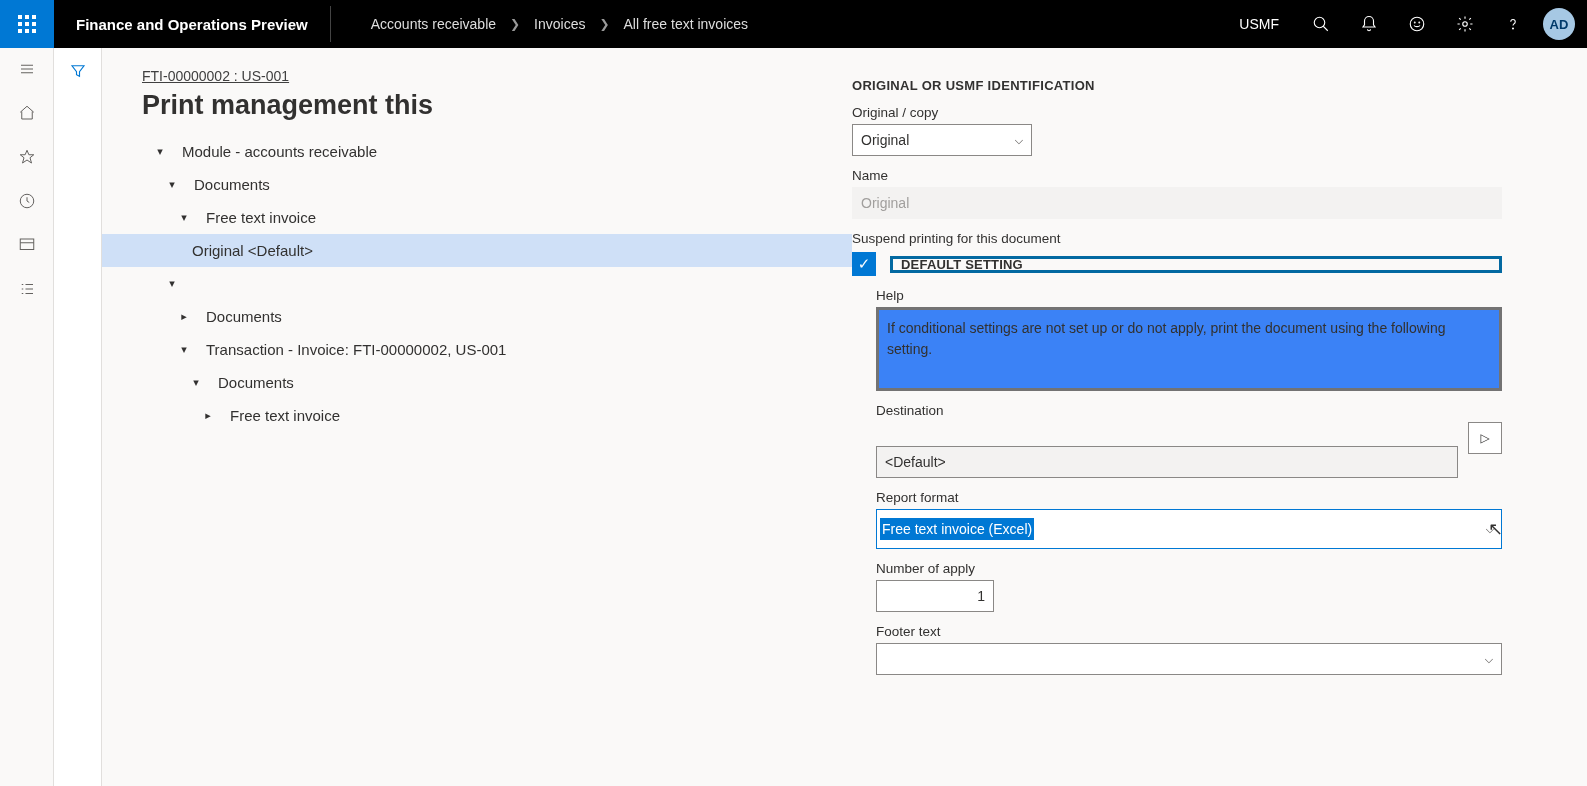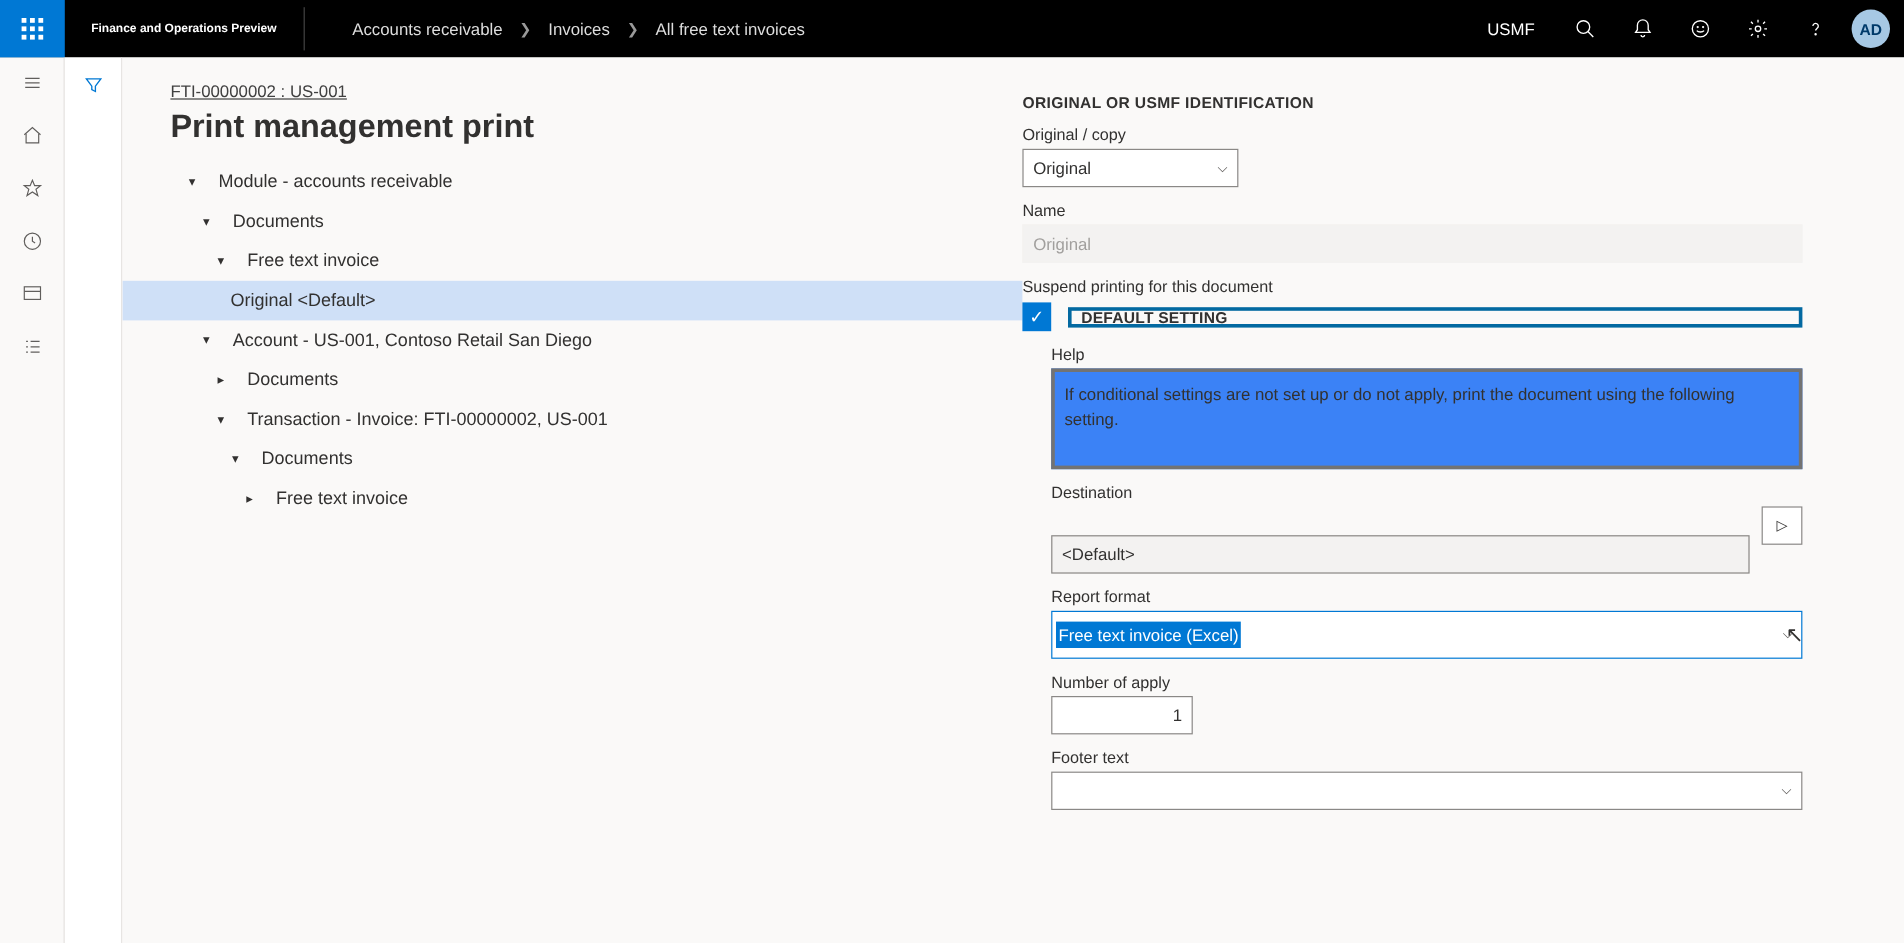--- a/index.html
+++ b/index.html
@@ -27,21 +27,21 @@
   }
   .waffle-grid {
     display: grid;
     grid-template-columns: repeat(3, 4px);
     grid-template-rows: repeat(3, 4px);
     gap: 3px;
   }
   .waffle-grid span { background: #fff; width:4px; height:4px; }
   .app-title {
     padding: 0 22px;
-    font-size: 10px;
+    font-size: 15px;
     font-weight: 600;
     border-right: 1px solid #444;
     height: 36px;
     display: flex;
     align-items: center;
   }
   .breadcrumb {
     padding-left: 40px;
     display: flex;
     align-items: center;
@@ -391,41 +391,40 @@
     <div>
       <svg viewBox="0 0 24 24">
           <path d="M4 5h16l-6 8v6l-4-2v-4z"></path>
         </svg>
     </div>
   </div>
 
   <div class="content">
     <div class="left-pane">
       <div class="record-id">FTI-00000002 : US-001</div>
-      <div class="page-title">Print management print</div>
+      <div class="page-title">Print management this</div>
 
       <div class="tree">
         <div class="tree-row" style="padding-left:50px">
           <span class="tree-arrow">▾</span>
           <span style="padding-left:14px">Module - accounts receivable</span>
         </div>
         <div class="tree-row" style="padding-left:62px">
           <span class="tree-arrow">▾</span>
           <span style="padding-left:14px">Documents</span>
         </div>
         <div class="tree-row" style="padding-left:74px">
           <span class="tree-arrow">▾</span>
           <span style="padding-left:14px">Free text invoice</span>
         </div>
         <div class="tree-row selected" style="padding-left:84px">
           <span style="padding-left:6px">Original &lt;Default&gt;</span>
         </div>
         <div class="tree-row" style="padding-left:62px">
           <span class="tree-arrow">▾</span>
-          <span style="padding-left:14px">Account - US-001, Contoso Retail San Diego</span>
         </div>
         <div class="tree-row" style="padding-left:74px">
           <span class="tree-arrow">▸</span>
           <span style="padding-left:14px">Documents</span>
         </div>
         <div class="tree-row" style="padding-left:74px">
           <span class="tree-arrow">▾</span>
           <span style="padding-left:14px">Transaction - Invoice: FTI-00000002, US-001</span>
         </div>
         <div class="tree-row" style="padding-left:86px">

